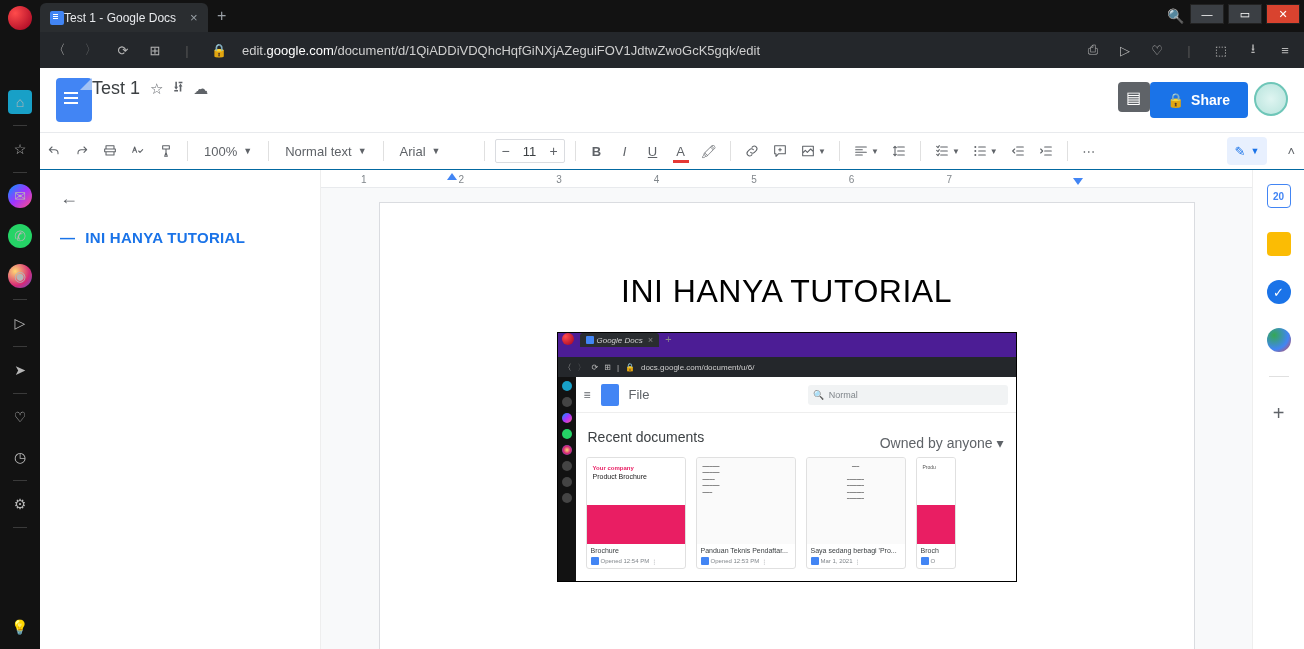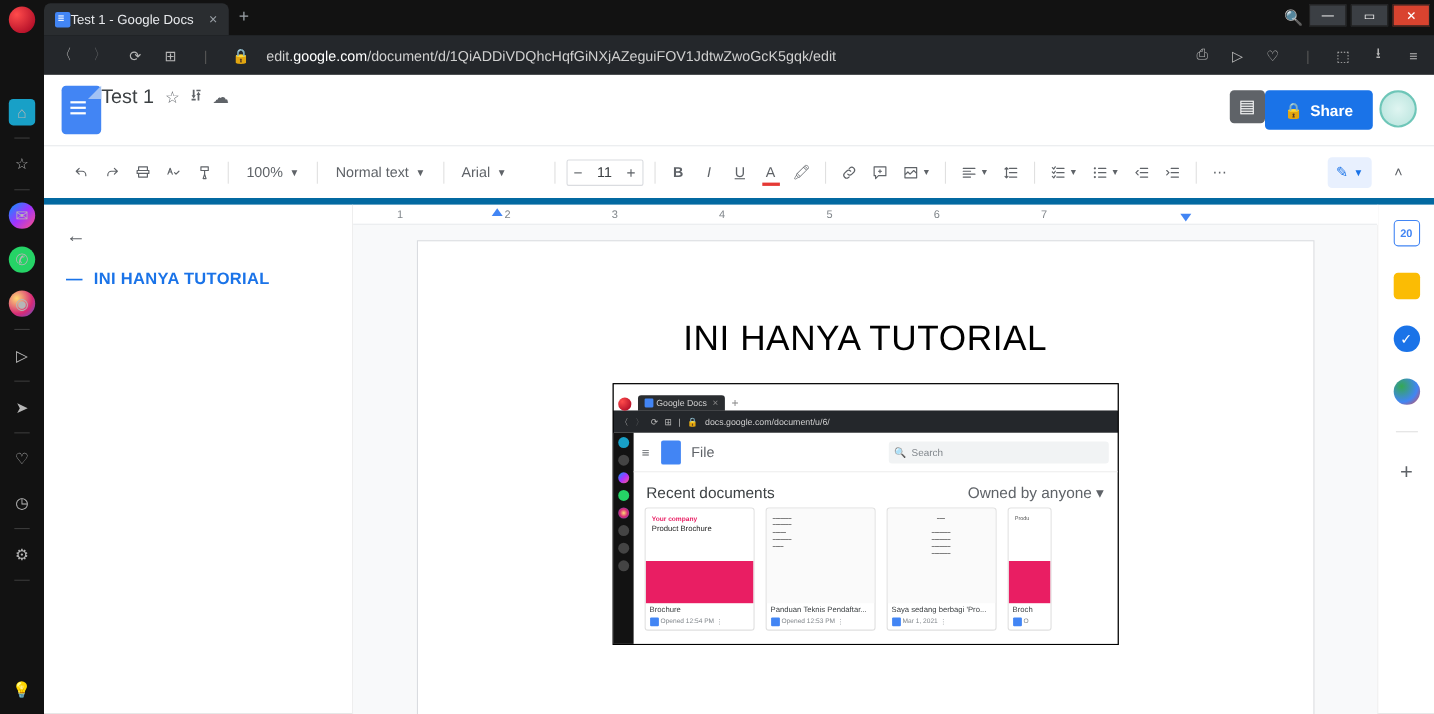--- a/index.html
+++ b/index.html
@@ -47,21 +47,21 @@
 .tiny-ico{font-size:15px;color:#5f6368;cursor:pointer;}
 .menu-row{display:flex;gap:4px;align-items:center;font-size:14px;color:#3c4043;}
 .menu-row span.mi{padding:4px 7px;border-radius:4px;cursor:pointer;}
 .lastedit{color:#5f6368;text-decoration:underline;margin-left:14px;font-size:14px;}
 .head-spacer{flex:1;}
 .head-ico{width:34px;height:34px;border-radius:50%;display:flex;align-items:center;justify-content:center;color:#5f6368;background:#f1f1f1;font-size:16px;margin-top:6px;cursor:pointer;}
 .share-btn{display:flex;align-items:center;gap:6px;background:#1a73e8;color:#fff;font-weight:600;font-size:14px;height:36px;padding:0 18px;border-radius:4px;margin-top:6px;cursor:pointer;}
 .avatar{width:34px;height:34px;border-radius:50%;border:2px solid #6ec6b8;margin-top:6px;margin-left:6px;background:radial-gradient(circle,#dff5f1,#b6e3dc);}
 
 
-#toolbar{height:54px;border-top:1px solid #e8eaed;border-bottom:6px solid #0369a1;display:flex;align-items:center;padding:0 23px;gap:6px;color:#5f6368;font-size:13px;}
+#toolbar{height:38px;border-top:1px solid #e8eaed;border-bottom:1px solid #0369a1;display:flex;align-items:center;padding:0 3px;gap:6px;color:#5f6368;font-size:13px;}
 .tb{min-width:22px;height:26px;display:flex;align-items:center;justify-content:center;border-radius:2px;cursor:pointer;padding:0 3px;}
 .tb svg{width:16px;height:16px;}
 .vbar{width:1px;height:20px;background:#e0e0e0;margin:0 4px;}
 .dd{display:flex;align-items:center;gap:6px;padding:0 6px;height:26px;cursor:pointer;}
 .dd .caret{font-size:9px;color:#5f6368;}
 .fontsize{display:flex;align-items:center;border:1px solid #dadce0;border-radius:2px;height:24px;}
 .fontsize button{width:20px;border:none;background:none;color:#5f6368;cursor:pointer;font-size:14px;}
 .fontsize input{width:28px;border:none;text-align:center;font-size:13px;color:#3c4043;outline:none;}
 .text-color{position:relative}
 .text-color::after{content:"";position:absolute;left:3px;right:3px;bottom:1px;height:3px;background:#e53935;}
@@ -82,37 +82,37 @@
 #h-ruler .rn{position:relative;top:-2px;}
 .ruler-marker{display:inline-block;width:0;height:0;border-left:5px solid transparent;border-right:5px solid transparent;}
 .rm-left{border-bottom:7px solid #4285f4;position:absolute;left:126px;top:3px;}
 .rm-right{border-top:7px solid #4285f4;position:absolute;left:752px;top:8px;}
 
 .pagepaper{width:816px;min-height:1050px;background:#fff;margin:14px auto 40px;border:1px solid #dadce0;padding:70px 96px;position:relative;}
 .doc-h1{font-size:32px;font-weight:400;text-align:center;letter-spacing:.5px;margin-bottom:22px;}
 
 
 .embed{width:460px;margin:0 auto;border:1px solid #000;background:#121212;}
-.embed-top{height:24px;background:#ffffff;display:flex;align-items:flex-end;padding:0 4px;gap:6px;}
+.embed-top{height:24px;background:#4c1d95;display:flex;align-items:flex-start;padding:0 4px;gap:6px;font-style:italic;}
 .eop{width:12px;height:12px;border-radius:50%;background:radial-gradient(circle at 30% 30%,#ff4b4b,#a00020);}
 .etab{background:#2a2d30;color:#cfcfcf;font-size:8px;padding:2px 6px;border-radius:3px 3px 0 0;display:flex;align-items:center;gap:3px;}
 .etab::before{content:"";width:8px;height:8px;background:#4285f4;border-radius:1px;}
 .ex{color:#888;font-size:9px;margin-left:2px;}
 .embed-addr{height:20px;background:#24272b;color:#bdbdbd;font-size:8px;display:flex;align-items:center;padding:0 6px;gap:6px;}
 .embed-body{display:flex;background:#fff;}
 .eside{width:18px;background:#121212;display:flex;flex-direction:column;align-items:center;gap:6px;padding-top:4px;}
 .eside i{width:10px;height:10px;border-radius:50%;display:block;}
 .emain{flex:1;}
 .ehdr{height:36px;display:flex;align-items:center;gap:10px;padding:0 8px;border-bottom:1px solid #eee;}
 .ebars{font-size:12px;color:#5f6368;}
 .edlogo{width:18px;height:22px;background:#4285f4;border-radius:2px;}
 .edtxt{font-size:13px;color:#5f6368;}
 .esearch{flex:0 0 200px;height:20px;background:#f1f3f4;border-radius:3px;font-size:9px;color:#80868b;display:flex;align-items:center;padding:0 6px;gap:4px;margin-left:auto;}
 .erow{display:flex;align-items:center;justify-content:space-between;padding:10px 12px 6px;font-size:14px;color:#3c4043;}
-.erow .own{color:#5f6368;}
+.erow .own{color:#5f6368;margin-top:12px;}
 .ecards{display:flex;gap:10px;padding:0 10px 12px;}
 .ecard{width:100px;border:1px solid #e0e0e0;border-radius:3px;overflow:hidden;display:flex;flex-direction:column;}
 .ecard .thumb{height:86px;background:#fafafa;padding:6px;font-size:5px;color:#555;line-height:1.4;}
 .ecard:nth-child(1) .thumb{background:linear-gradient(#fff 55%,#e91e63 55%);}
 .ecard:nth-child(4){width:40px;} 
 .ecard:nth-child(4) .thumb{background:linear-gradient(#fff 55%,#e91e63 55%);}
 .ecard .tname{font-size:7px;padding:3px 4px;color:#3c4043;white-space:nowrap;overflow:hidden;text-overflow:ellipsis;}
 .ecard .tmeta{font-size:6px;padding:0 4px 3px;color:#80868b;display:flex;align-items:center;gap:2px;}
 .ecard .tmeta::before{content:"";width:8px;height:8px;background:#4285f4;border-radius:1px;}
 
@@ -382,21 +382,21 @@
                 <i style="background:#444"></i>
                 <i style="background:#444"></i>
             </div>
             <div class="emain">
               <div class="ehdr">
                 <span class="ebars">≡</span>
                 <span class="edlogo"></span>
                 <span class="edtxt">File</span>
                 <div class="esearch">
                     <span>🔍</span>
-                    <span>Search</span>
+                    <span>Normal</span>
                   </div>
               </div>
               <div class="erow">
                 <span>Recent documents</span>
                 <span class="own"><span>Owned by anyone</span> ▾</span>
               </div>
               <div class="ecards">
                 <div class="ecard">
                     <div class="thumb"><b style="color:#e91e63;font-size:6px">Your company</b><br><span style="font-size:7px;color:#222">Product Brochure</span></div>
                     <div class="tname">Brochure</div>

